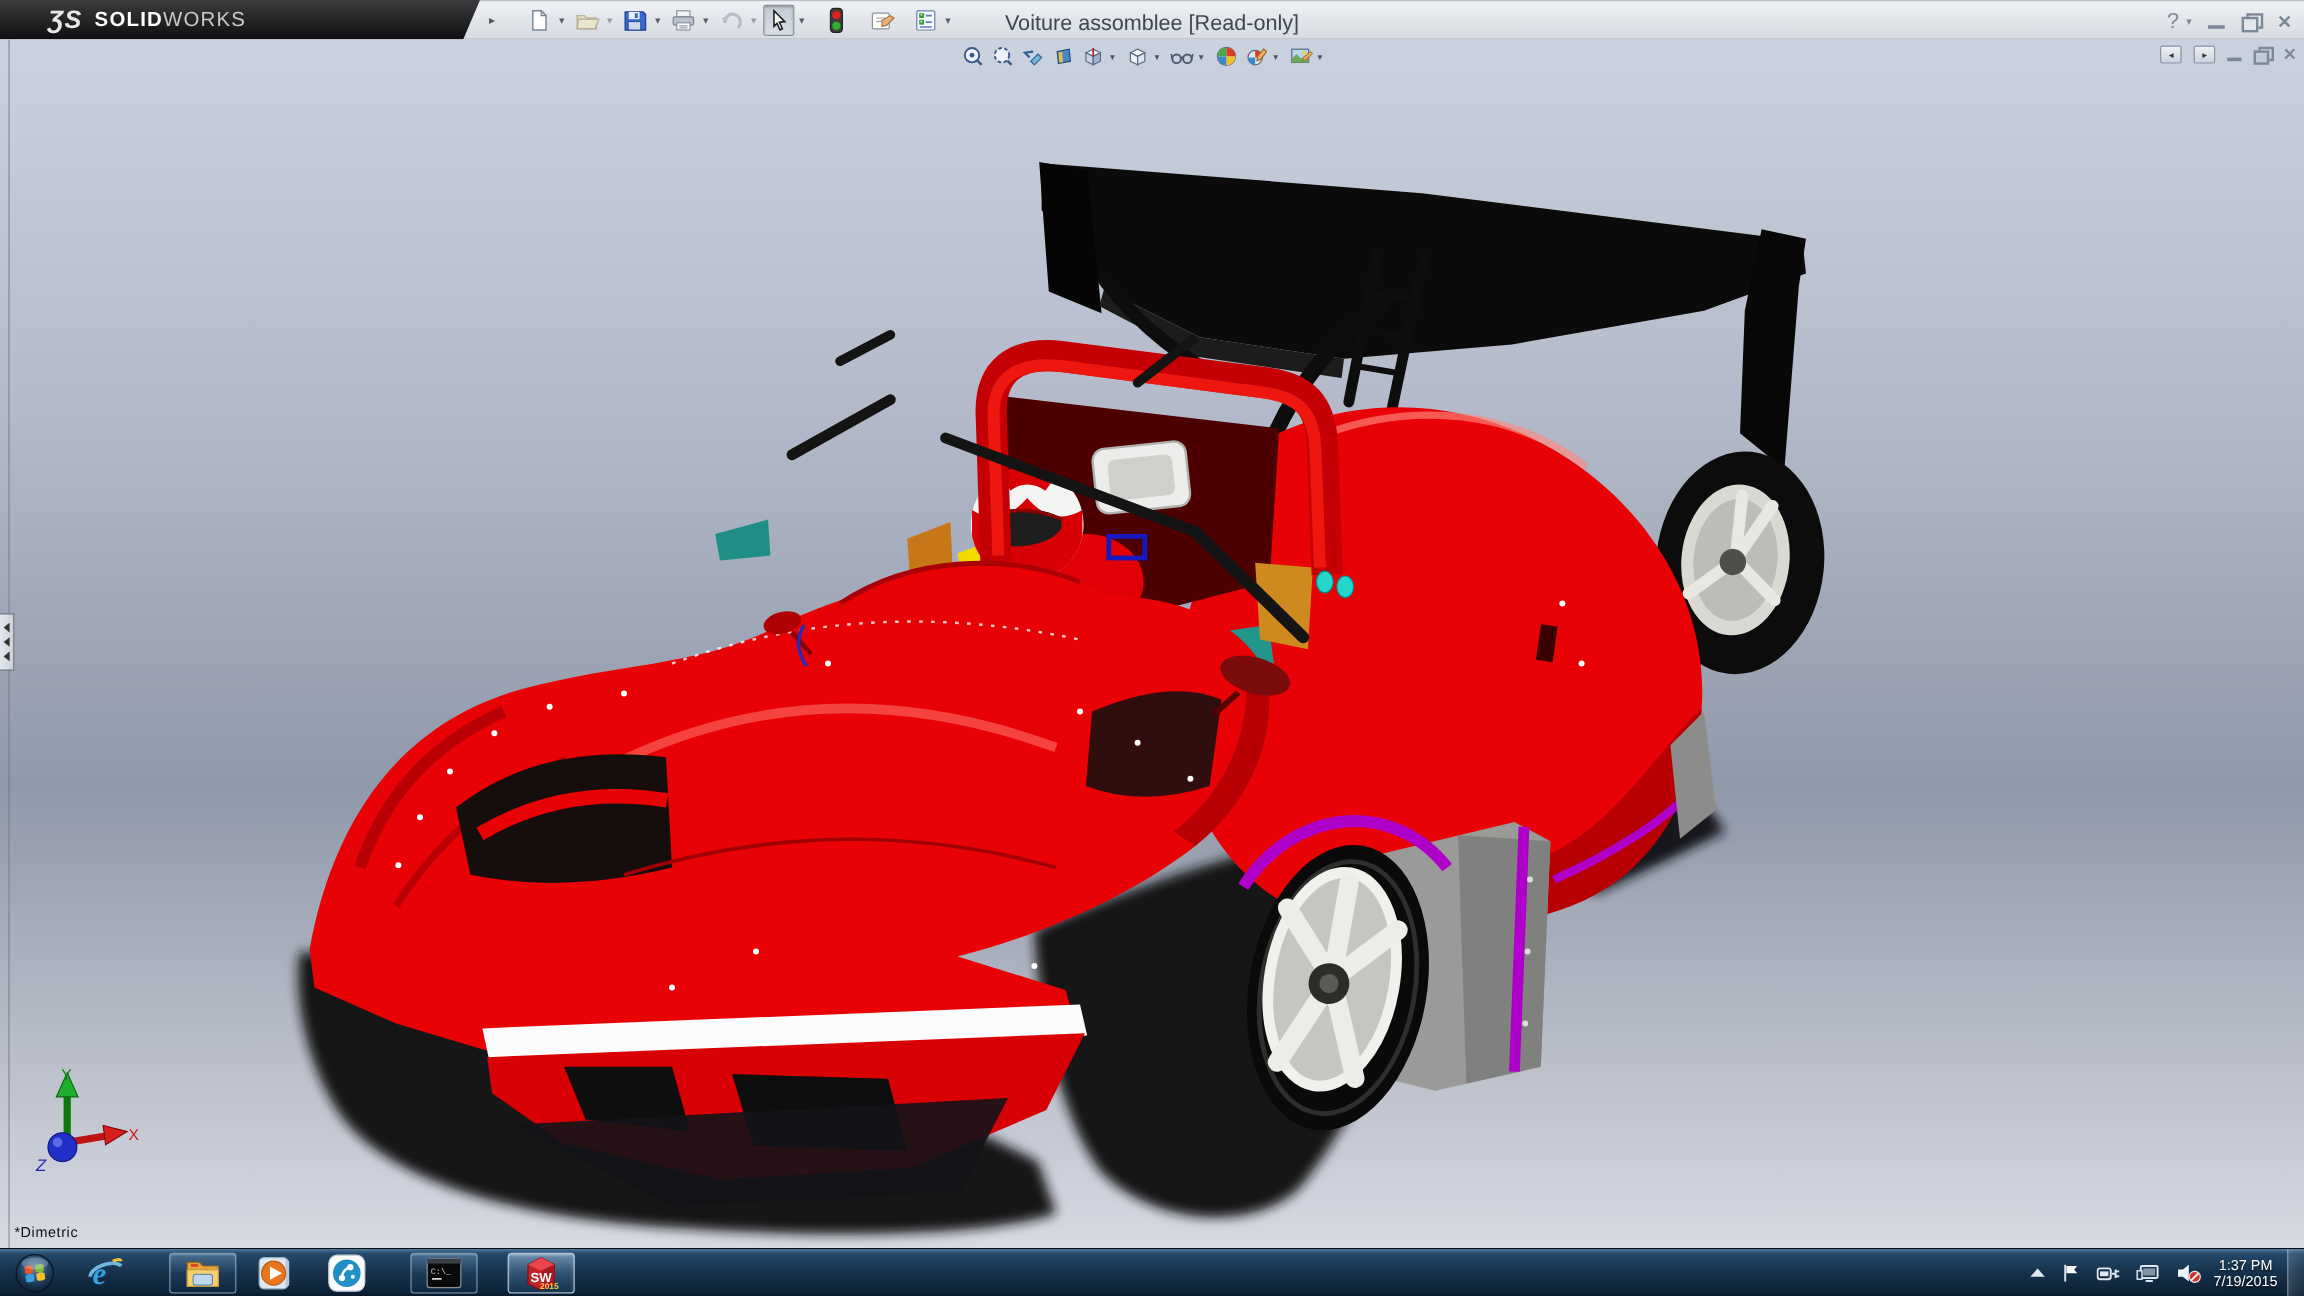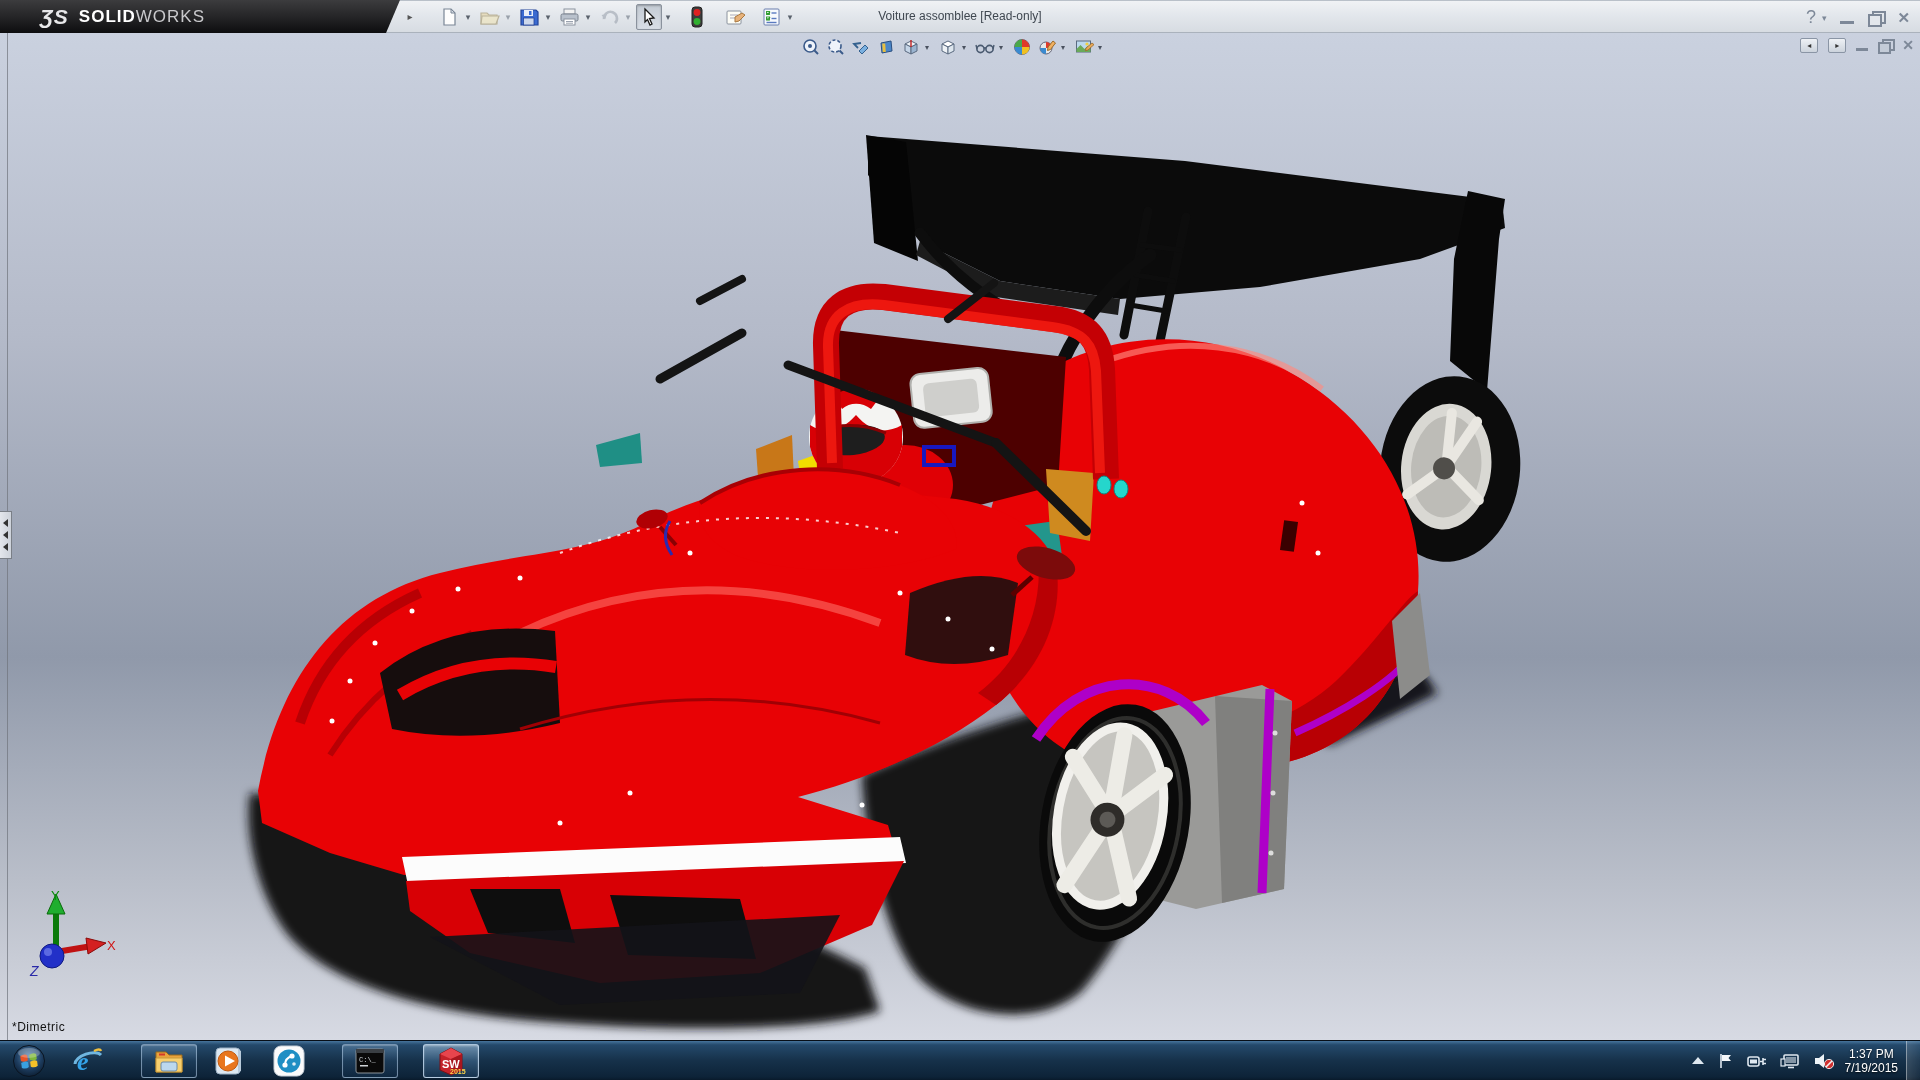--- a/index.html
+++ b/index.html
@@ -25,21 +25,21 @@
   .menu-flyout { width:16px; height:22px; display:flex; align-items:center; justify-content:center; color:#555; font-size:10px; margin-left:2px; cursor:pointer; }
   .tb-tools { display:flex; align-items:center; margin-left:18px; gap:2px; }
   .tb-btn { height:26px; min-width:26px; display:flex; align-items:center; justify-content:center; border:1px solid transparent; border-radius:2px; }
   .tb-btn svg { display:block; }
   .tb-caret { font-size:9px; color:#5a626c; width:12px; text-align:center; height:26px; line-height:26px; }
   .tb-caret.dim { color:#9aa1ab; }
   .tb-btn.pressed { background:linear-gradient(180deg,#c4cbd4,#d8dee6); border:1px solid #8a929d; box-shadow:inset 0 1px 2px rgba(0,0,0,.25); }
   .tb-group { display:flex; align-items:center; }
   .title-text {
     position:absolute; left:0; right:0; text-align:center; top:8px;
-    font-size:12px; color:#3f4750; pointer-events:none;
+    font-size:18px; color:#3f4750; pointer-events:none;
   }
   .win-controls { position:absolute; right:10px; top:0; height:33px; display:flex; align-items:center; gap:14px; color:#6b7787; }
   .win-controls .wc { font-size:15px; font-weight:bold; color:#7d8898; cursor:pointer; display:flex; align-items:center; }
   .wc-min { width:14px; height:4px; border-bottom:3px solid #7d8898; margin-top:8px; }
   .wc-restore { position:relative; width:15px; height:13px; }
   .wc-restore::before { content:""; position:absolute; left:4px; top:0; width:10px; height:9px; border:2px solid #7d8898; }
   .wc-restore::after { content:""; position:absolute; left:0; top:3px; width:10px; height:9px; border:2px solid #7d8898; background:#e3e7ec; }
   .help-caret { font-size:9px; color:#7d8898; margin-left:-8px; }
 
   

